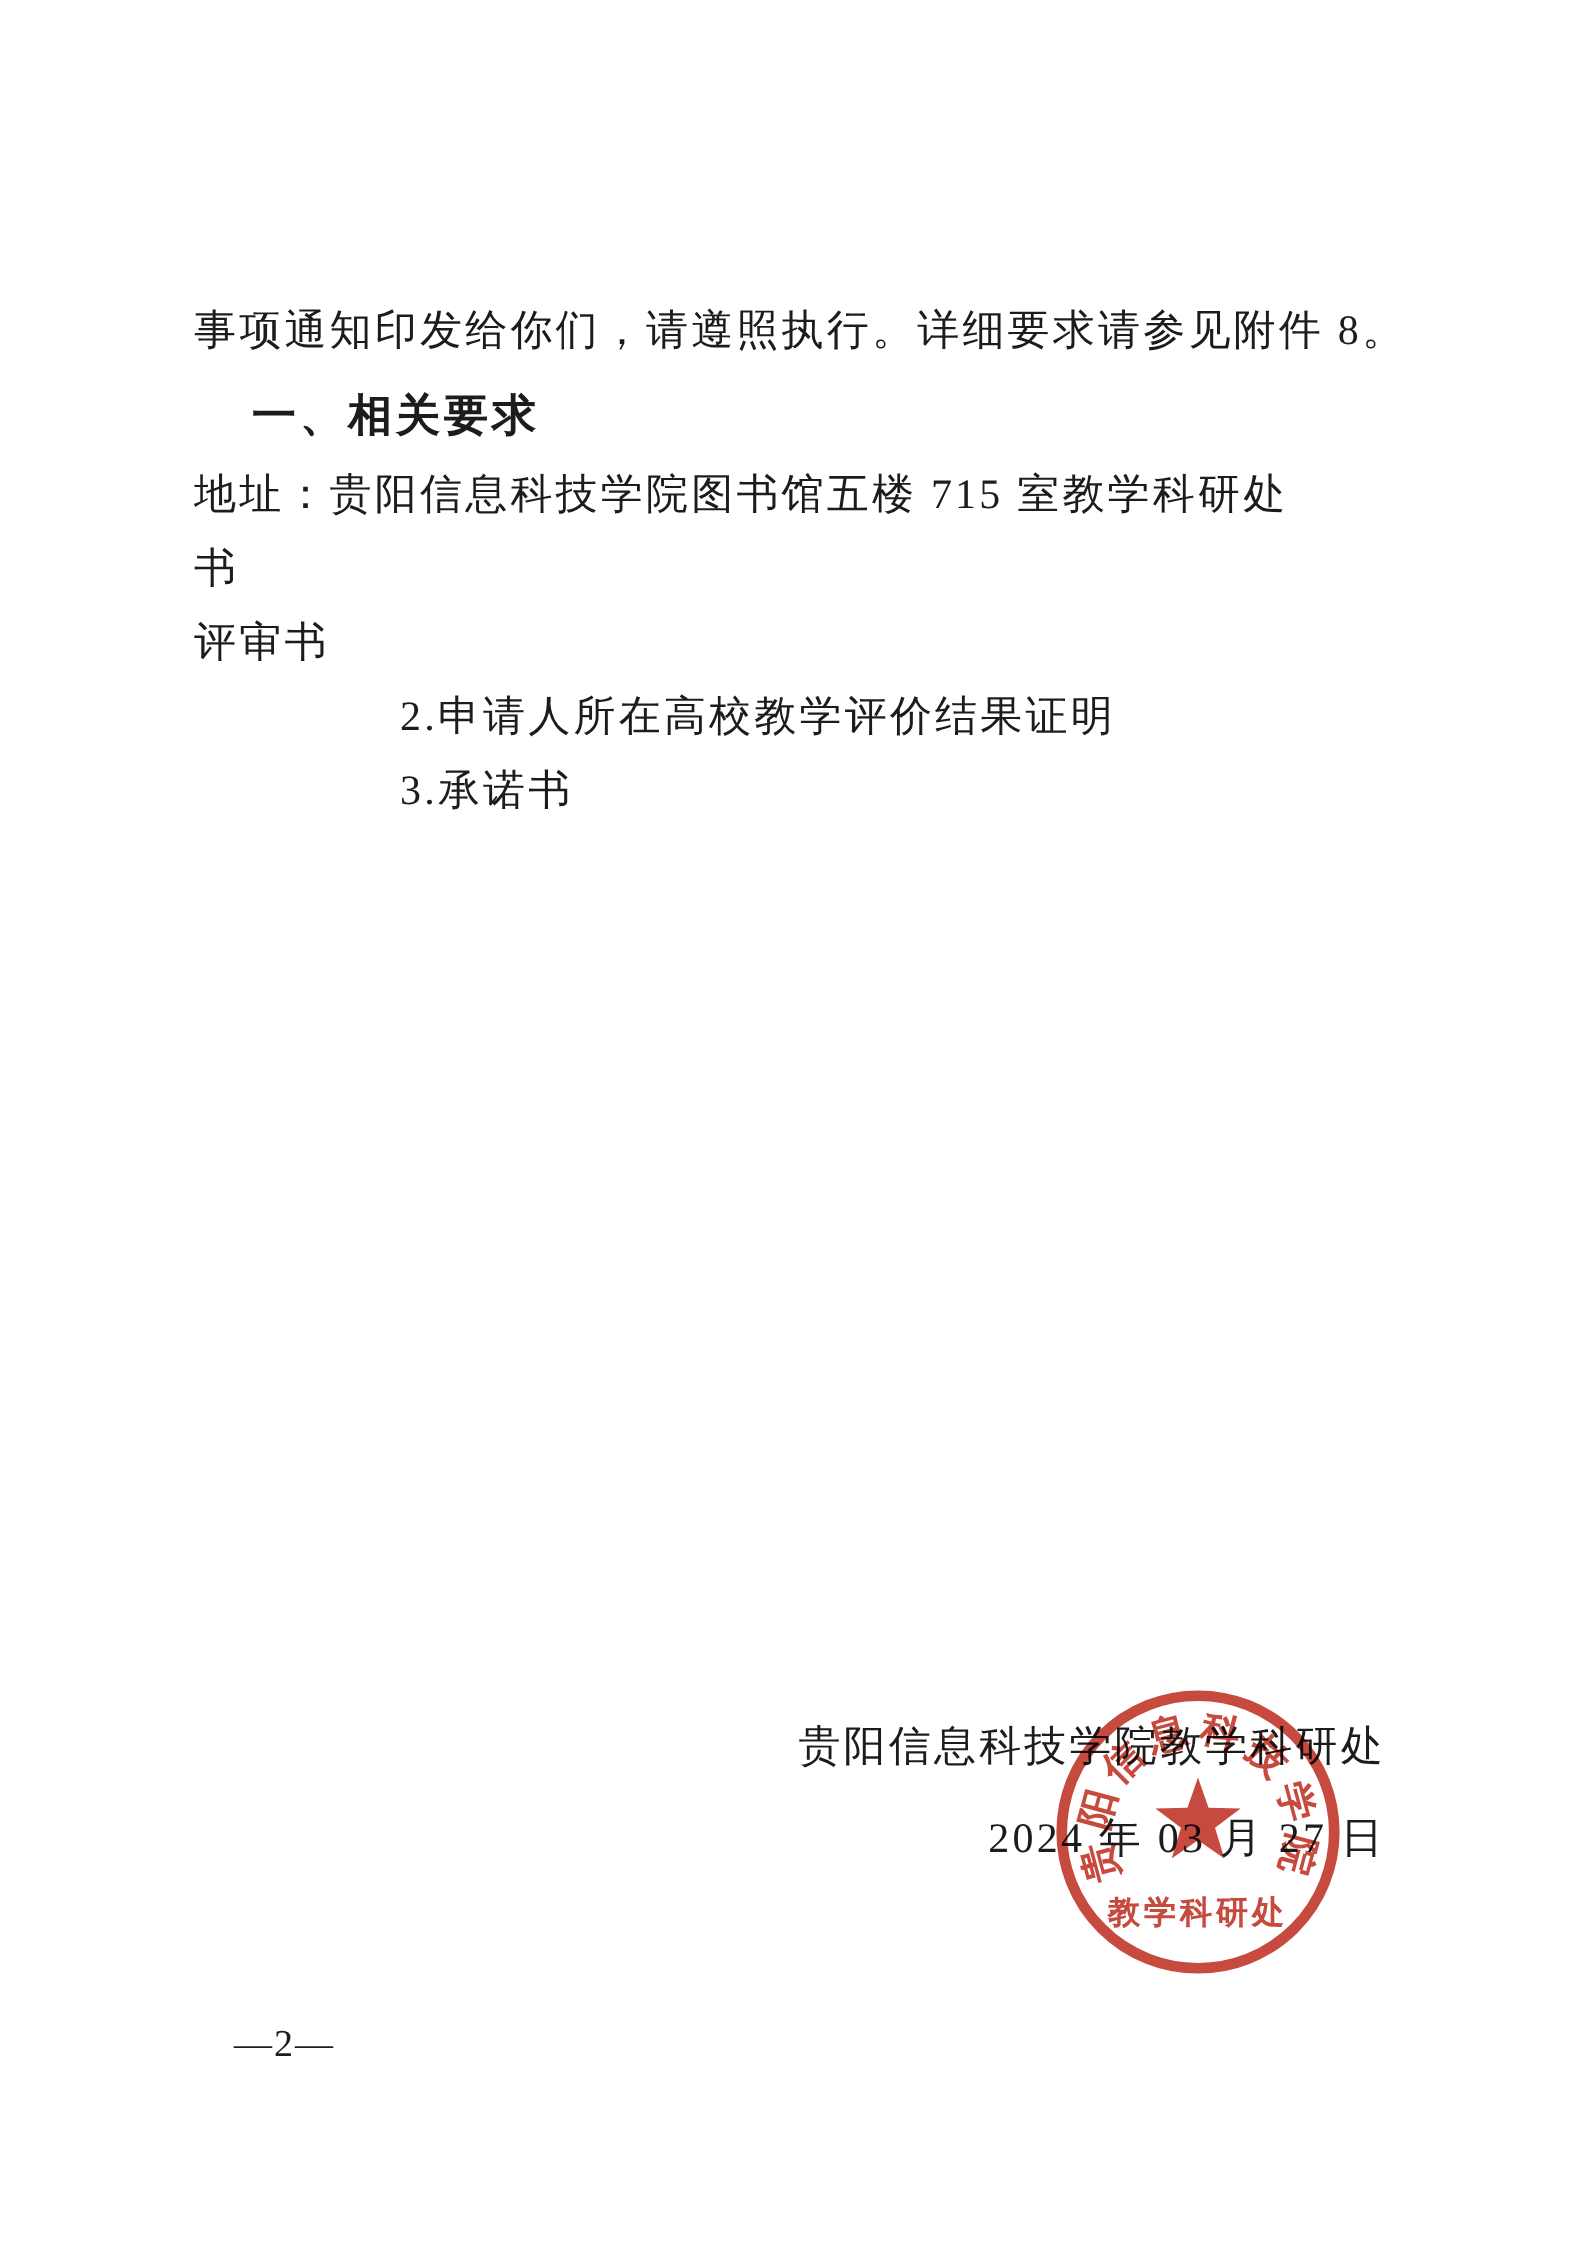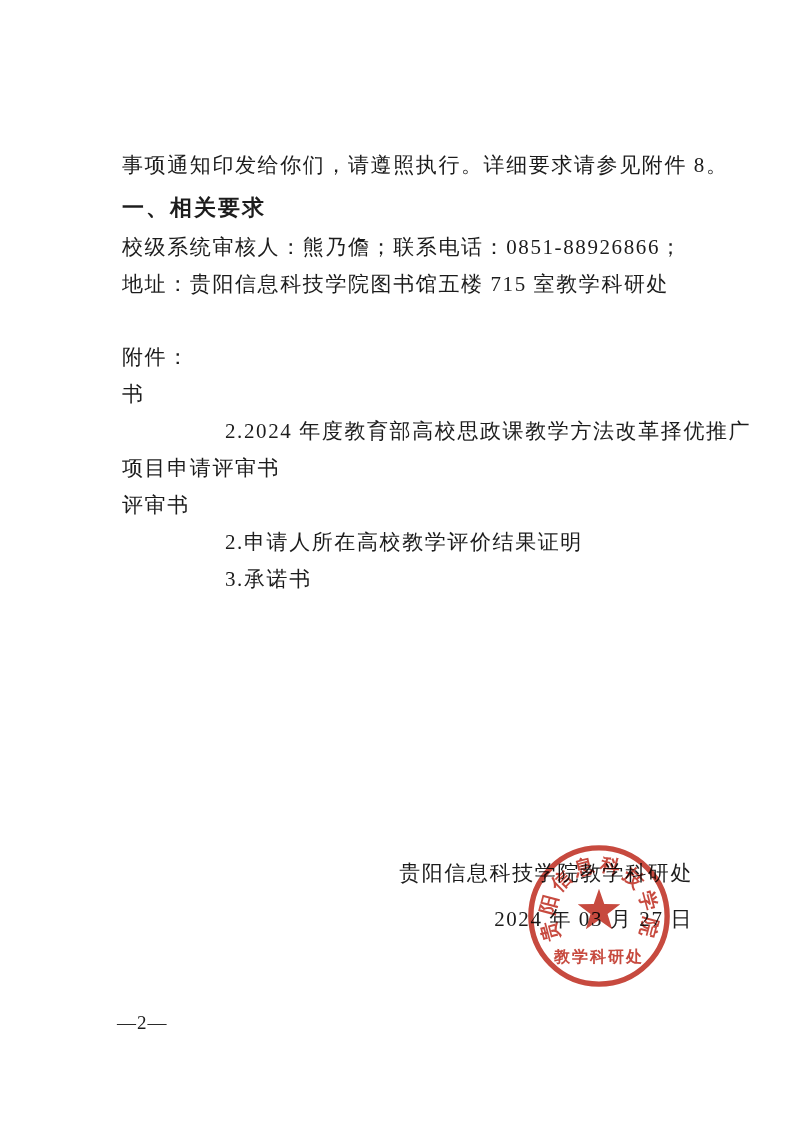--- a/index.html
+++ b/index.html
@@ -10,38 +10,39 @@
     width: 793px;
     height: 1122px;
     position: relative;
     background: #ffffff;
     overflow: hidden;
     font-family: "Liberation Serif", "DejaVu Serif", serif;
     color: #1c1c1c;
   }
   .doc {
     position: absolute;
-    left: 122px;
+    left: 97px;
     top: 147px;
     width: 588px;
     font-size: 21px;
     letter-spacing: 1.6px;
   }
   .line {
     height: 37px;
     line-height: 37px;
     white-space: nowrap;
   }
   .heading {
     font-family: "Liberation Sans", "DejaVu Sans", sans-serif;
     font-weight: bold;
     font-size: 22px;
     letter-spacing: 2px;
     margin-top: 5px;
     margin-bottom: 3px;
+    margin-left: 29px;
   }
   .gap-top {
     margin-top: 36px;
   }
   .att-first {
     padding-left: 103px;
   }
   .cont:empty {
     display: none;
   }
@@ -85,30 +86,24 @@
     font-family: "Liberation Serif", "DejaVu Serif", serif;
     font-weight: bold;
   }
 </style>
 </head>
 <body>
 
 <div class="doc">
   <div class="line">事项通知印发给你们，请遵照执行。详细要求请参见附件 8。</div>
   <div class="line heading">一、相关要求</div>
-  <div class="line">校级系统审核人：熊乃儋；联系电话：0851-88926866；</div>
   <div class="line">地址：贵阳信息科技学院图书馆五楼 715 室教学科研处</div>
-  <div class="line gap-top">附件：</div>
 
   <div>
     <div class="line cont">书</div>
-  </div>
-  <div>
-    <div class="line att-first">2.2024 年度教育部高校思政课教学方法改革择优推广</div>
-    <div class="line cont">项目申请评审书</div>
   </div>
   <div>
   </div>
   <div>
     <div class="line cont">评审书</div>
   </div>
   <div>
     <div class="line att-first">2.申请人所在高校教学评价结果证明</div>
 
   </div>

